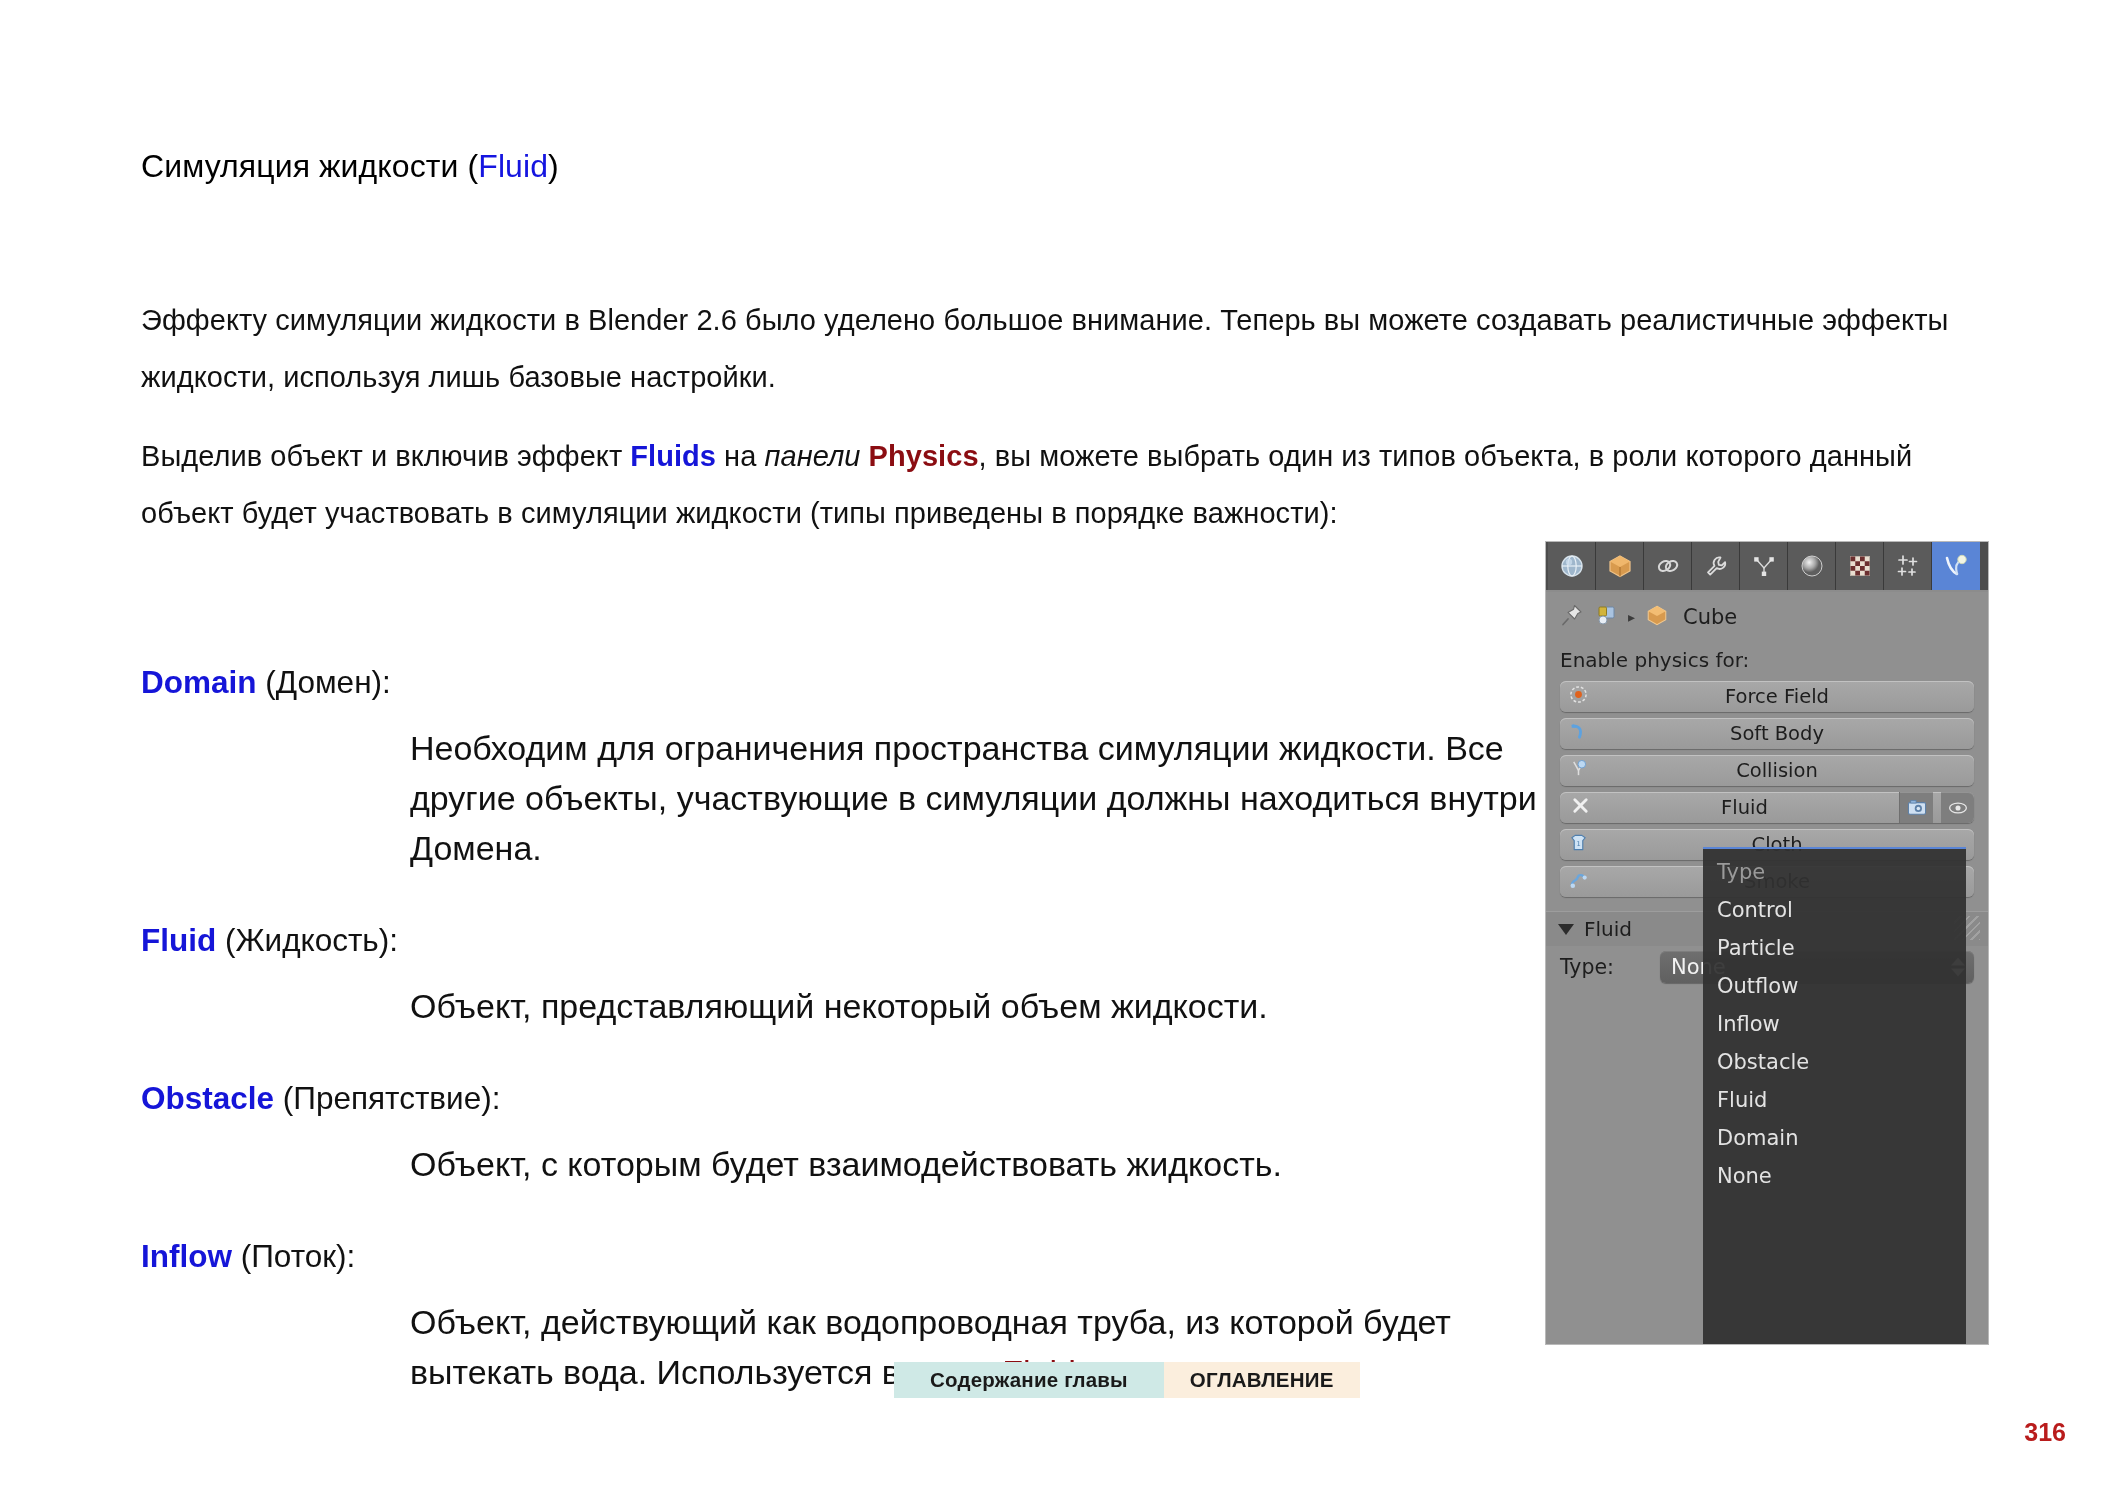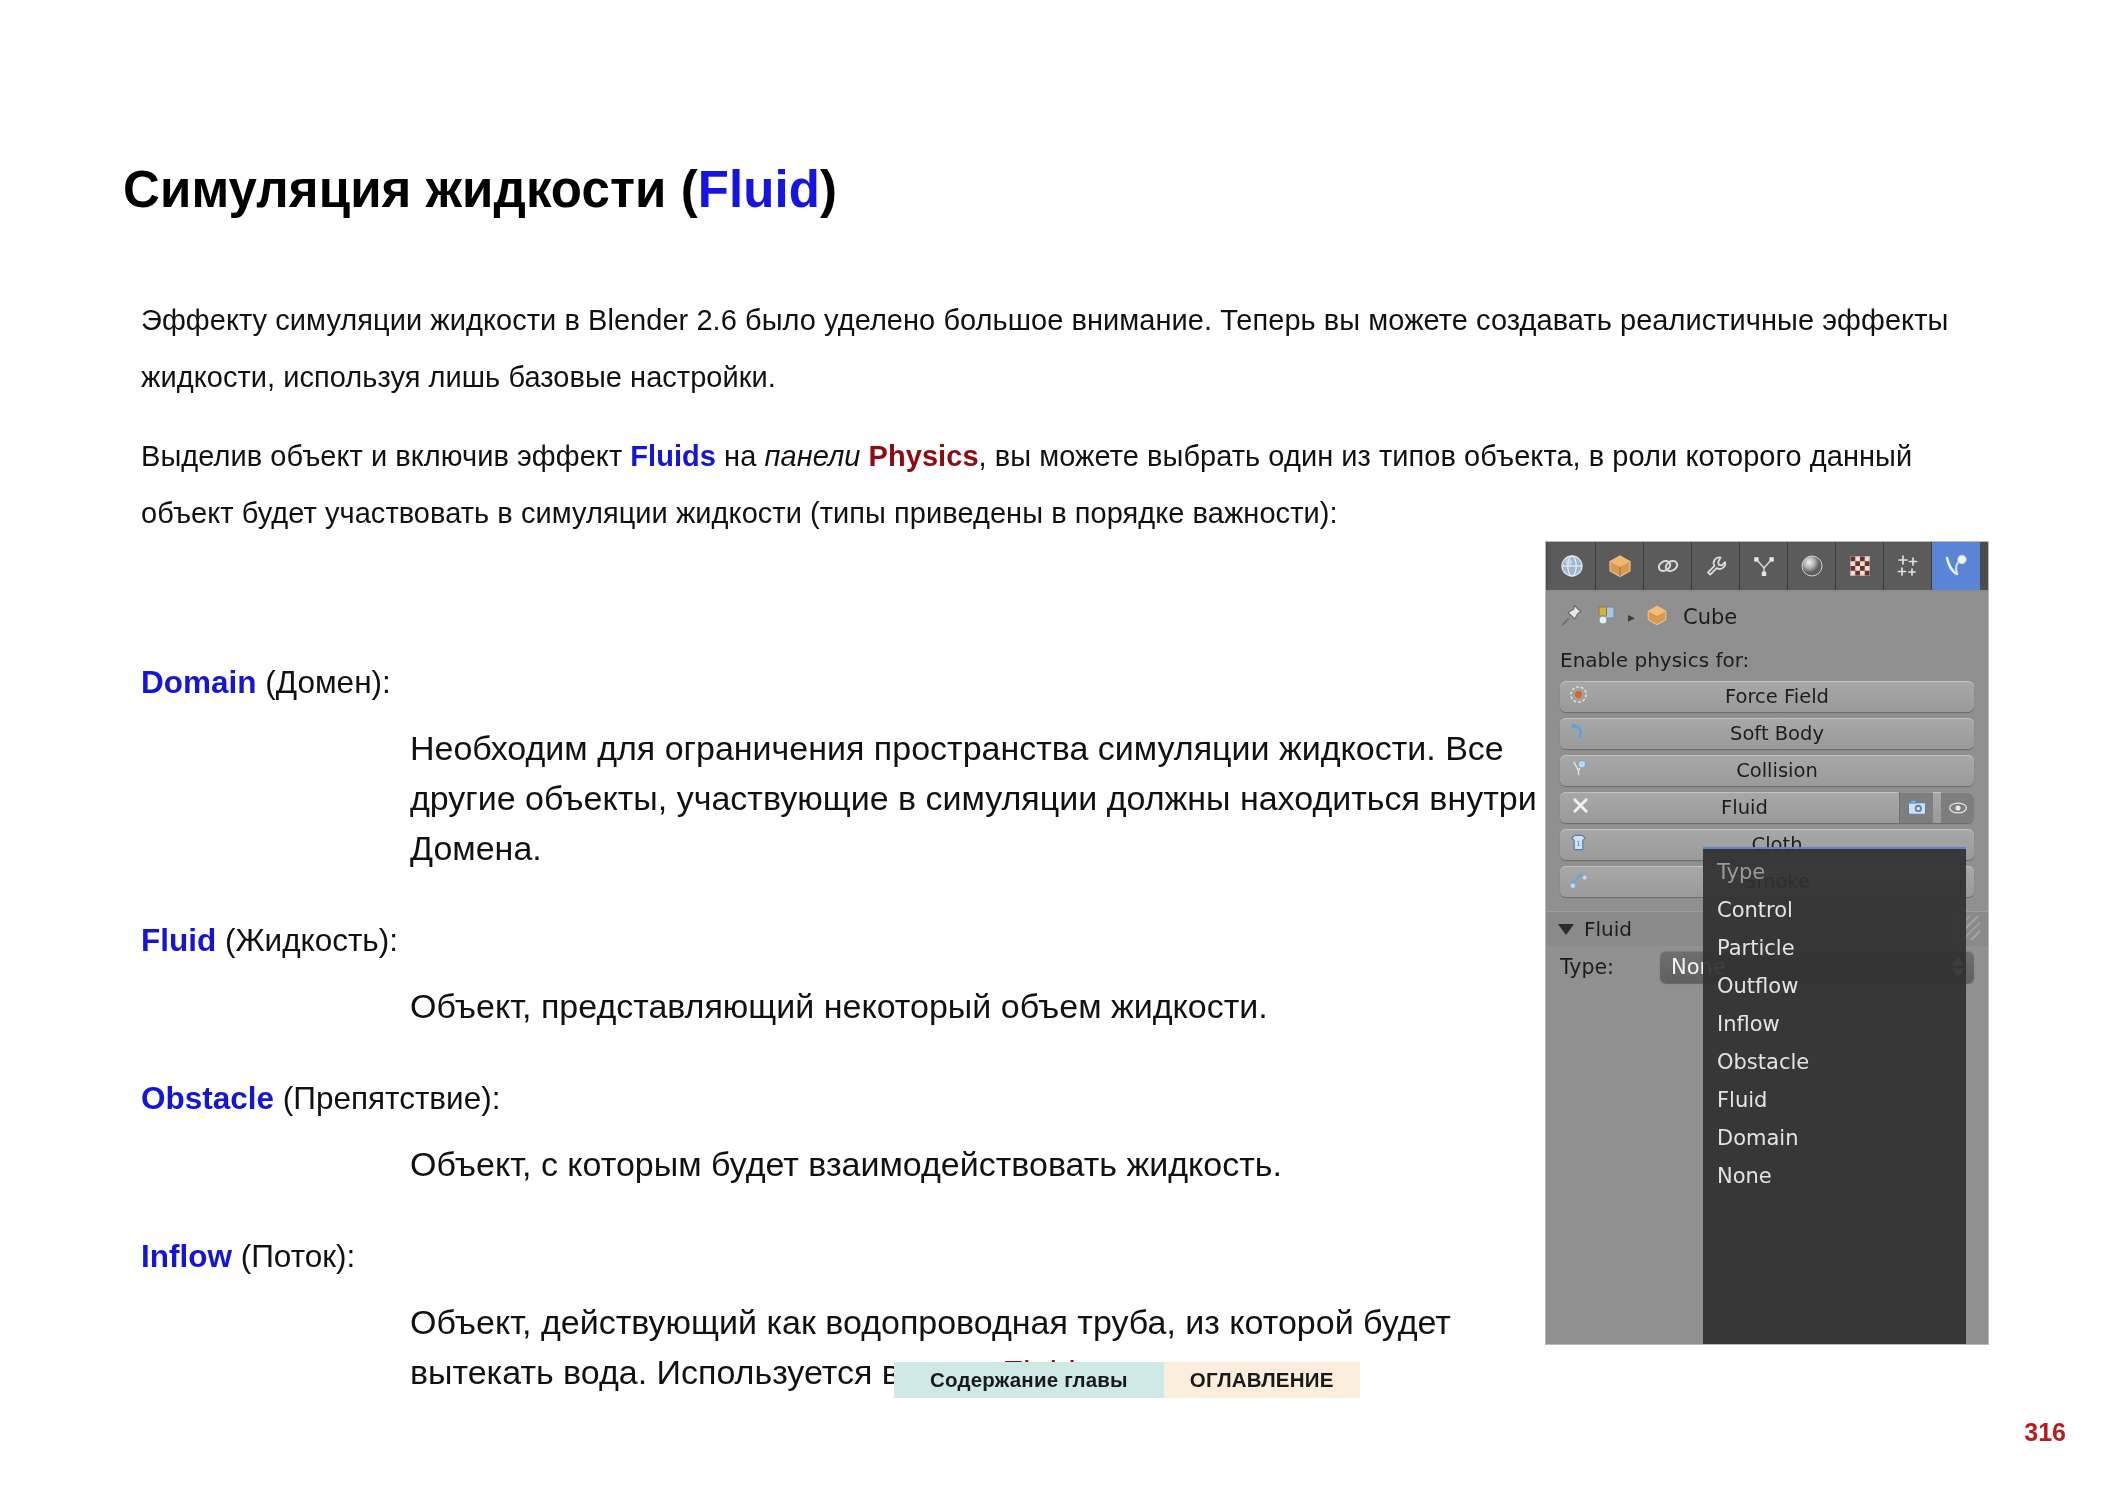--- a/index.html
+++ b/index.html
@@ -20,24 +20,24 @@
 
   .page {
     position: absolute;
     inset: 0;
     background: #ffffff;
   }
 
   
   .page-title {
     position: absolute;
-    left: 123px;
+    left: 141px;
     top: 128px;
-    font-size: 51px;
-    font-weight: 700;
+    font-size: 32px;
+    font-weight: 400;
     line-height: 1.1;
     letter-spacing: 0.1px;
     white-space: nowrap;
   }
   .page-title .accent { color: #1515e0; }
 
   
   .body-col {
     position: absolute;
     left: 141px;

